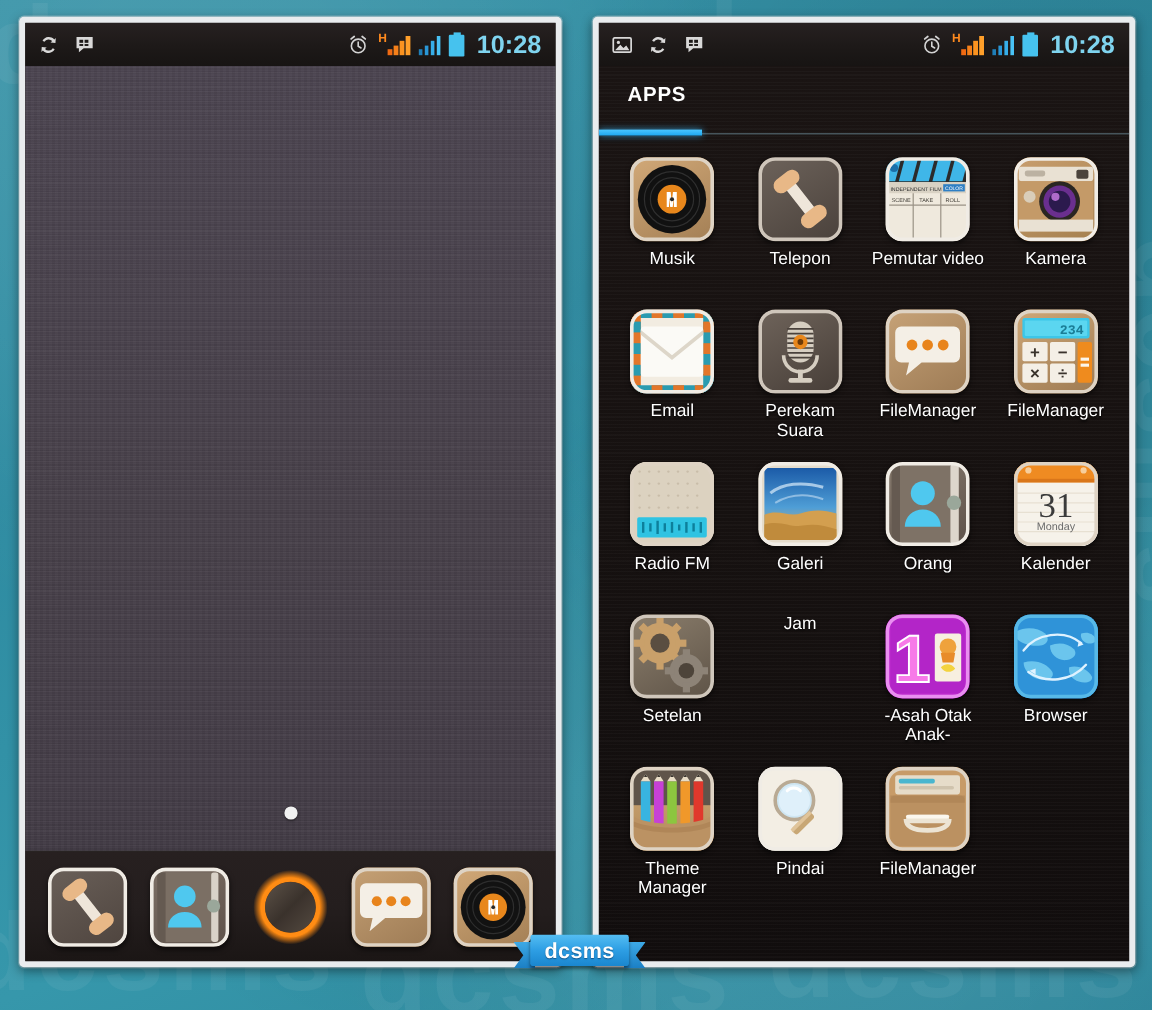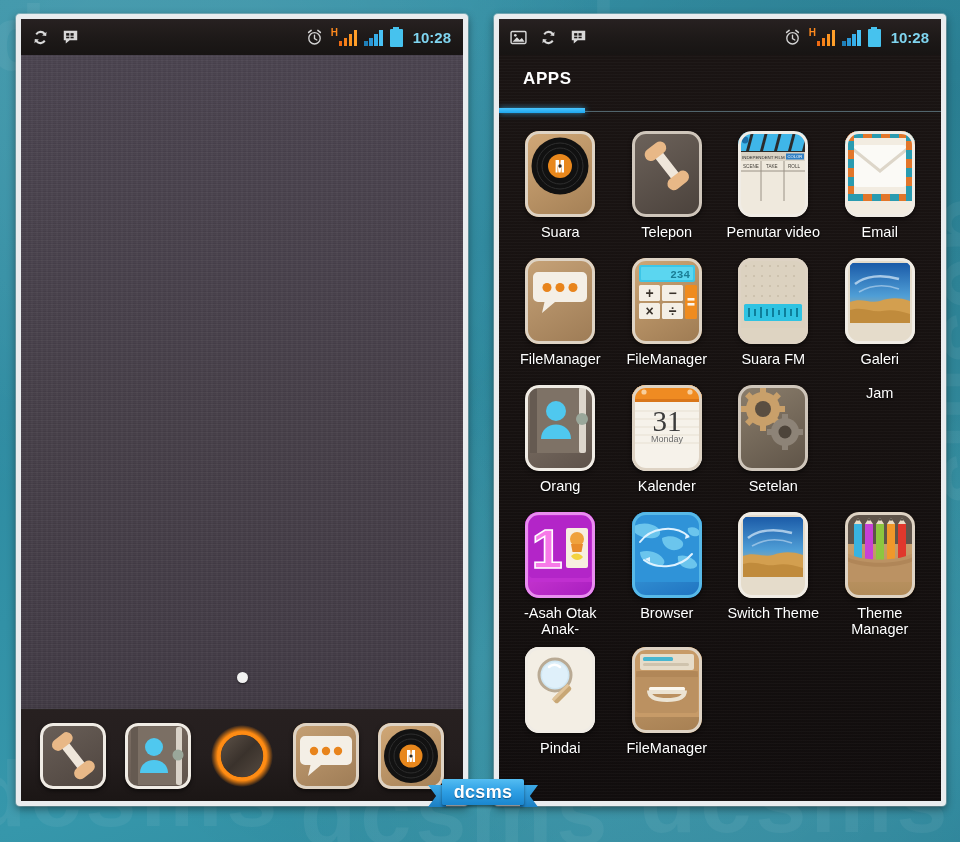--- a/index.html
+++ b/index.html
@@ -51,21 +51,21 @@
     height:36px; width:100%;
     background:linear-gradient(180deg,#272121 0%,#1d1918 55%,#171413 100%);
     display:flex; align-items:center;
     padding:0 8px 0 10px;
     position:relative; z-index:5;
   }
   .sb-left{ display:flex; align-items:center; gap:11px; }
   .sb-right{ margin-left:auto; display:flex; align-items:center; gap:7px; padding-right:4px;}
   .sb-ico{ width:19px; height:19px; display:block; opacity:.92 }
   .clock{
-    color:#7fd4ef; font-size:15px; font-weight:bold; letter-spacing:0px;
+    color:#7fd4ef; font-size:21px; font-weight:bold; letter-spacing:0px;
     margin-left:3px; line-height:1;
   }
   .batt{ width:13px; height:20px; position:relative; }
   .batt i{ position:absolute; left:0; top:2px; width:13px; height:18px; background:#46c2ee; border-radius:1px; display:block;}
   .batt b{ position:absolute; left:3.5px; top:0; width:6px; height:3px; background:#46c2ee; display:block;}
   .bars{ display:flex; align-items:flex-end; gap:1.5px; height:17px;}
   .bars s{ display:block; width:3.5px; text-decoration:none; }
   .sig-h{ position:relative; padding-left:8px; }
   .sig-h .hh{ position:absolute; left:0; top:-1px; font-size:10px; font-weight:bold; color:#ff8a1e; line-height:1;}
 
@@ -91,21 +91,21 @@
     display:flex; align-items:center; justify-content:space-around;
     padding:0 10px;
   }
   .dock-item{ width:66px; height:66px; position:relative; }
 
   
   .tile{
     width:66px; height:66px; border-radius:13px; position:relative; overflow:hidden;
     box-shadow:0 2px 4px rgba(0,0,0,.55);
   }
-  .tile.lg{ width:70px; height:86px; border-radius:14px;}
+  .tile.lg{ width:70px; height:70px; border-radius:14px;}
   .tile .fr{
     position:absolute; inset:0; border-radius:inherit;
     border:3px solid #ded3c4; pointer-events:none;
   }
   .tile .fr.dk{ border-color:#cfc6bb; }
   .tile .fr.wh{ border-color:#f0ece5; }
 
   
   .drawer{
     position:absolute; left:0; right:0; top:36px; bottom:0;
@@ -369,21 +369,21 @@
           <svg viewBox="0 0 70 70" width="70" height="70">
             <circle cx="35" cy="35" r="28.5" fill="#111"></circle>
             <circle cx="35" cy="35" r="23" fill="none" stroke="#2f2f2f" stroke-width="1"></circle>
             <circle cx="35" cy="35" r="18" fill="none" stroke="#2f2f2f" stroke-width="1"></circle>
             <circle cx="35" cy="35" r="12" fill="#e8871c"></circle>
             <path d="M30.6 29h3.3l.9 9.2 1-9.2h3.2v12.6h-2.4v-8.4l-1 8.4h-2.1l-1-8.4v8.4h-1.9z" fill="#fff"></path>
             <circle cx="35" cy="35" r="1.7" fill="#2a2a2a"></circle>
           </svg>
           <div class="fr"></div>
         </div>
-        <div class="lbl">Suara</div>
+        <div class="lbl">Musik</div>
       </div>
 
       <div class="app">
         <div class="tile lg" style="background:linear-gradient(150deg,#6d635b,#4a413b);">
           <svg viewBox="0 0 70 70" width="70" height="70">
             <g transform="rotate(-38 35 35)">
               <rect x="30.5" y="13" width="9.5" height="44" rx="4.8" fill="#efe6da"></rect>
               <rect x="23" y="10" width="24" height="12.5" rx="6.2" fill="#e8b887"></rect>
               <rect x="23" y="47" width="24" height="12.5" rx="6.2" fill="#e8b887"></rect>
             </g>
@@ -415,20 +415,38 @@
             <text x="5" y="37" font-size="4.6" font-family="Liberation Sans, sans-serif" fill="#44403a">SCENE</text>
             <text x="28" y="37" font-size="4.6" font-family="Liberation Sans, sans-serif" fill="#44403a">TAKE</text>
             <text x="50" y="37" font-size="4.6" font-family="Liberation Sans, sans-serif" fill="#44403a">ROLL</text>
             <circle cx="7" cy="9" r="3.4" fill="#1b6fa8"></circle>
           </svg>
           <div class="fr wh"></div>
         </div>
         <div class="lbl">Pemutar video</div>
       </div>
 
+      <div class="app">
+        <div class="tile lg" style="background:linear-gradient(150deg,#c89e6e,#a5804f);">
+          <svg viewBox="0 0 70 70" width="70" height="70">
+            <rect x="4" y="8" width="62" height="12" rx="2" fill="#e9e1d3"></rect>
+            <rect x="9" y="11" width="17" height="5" rx="2" fill="#bcb2a2"></rect>
+            <rect x="52" y="10.5" width="10" height="7.5" rx="1.5" fill="#4b433b"></rect>
+            <rect x="4" y="20" width="62" height="34" fill="#c49a68"></rect>
+            <circle cx="38" cy="37" r="17" fill="#2a2622"></circle>
+            <circle cx="38" cy="37" r="13.5" fill="#6a2f8f"></circle>
+            <circle cx="38" cy="37" r="9" fill="#2b1a4d"></circle>
+            <circle cx="34.5" cy="33" r="3.4" fill="#c77ae0" opacity=".85"></circle>
+            <circle cx="13" cy="33" r="5" fill="#d9cdb9"></circle>
+            <rect x="4" y="52" width="62" height="10" fill="#e9e1d3"></rect>
+          </svg>
+          <div class="fr wh"></div>
+        </div>
+        <div class="lbl">Kamera</div>
+      </div>
 
       <div class="app">
         <div class="tile lg" style="background:#f2ece1;">
           <svg viewBox="0 0 70 70" width="70" height="70">
             <rect x="0" y="0" width="70" height="70" fill="#f2ece1"></rect>
             <g>
               <path d="M0 0h70v7H0z" fill="#e2762a"></path>
               <path d="M0 0h9v70H0z" fill="#e2762a"></path>
               <path d="M61 0h9v70h-9z" fill="#2a9bb0"></path>
               <path d="M0 63h70v7H0z" fill="#2a9bb0"></path>
@@ -454,20 +472,37 @@
                   </g>
             </g>
             <rect x="9" y="14" width="52" height="42" rx="3" fill="#fbfaf6"></rect>
             <path d="M9 17 35 38 61 17v4L35 42 9 21z" fill="#ddd6c9"></path>
           </svg>
           <div class="fr wh"></div>
         </div>
         <div class="lbl">Email</div>
       </div>
 
+      <div class="app">
+        <div class="tile lg" style="background:linear-gradient(150deg,#6f645b,#463d37);">
+          <svg viewBox="0 0 70 70" width="70" height="70">
+            <rect x="24" y="10" width="22" height="34" rx="11" fill="#d6cec1"></rect>
+            <g stroke="#4a423c" stroke-width="1.4">
+              <path d="M24 16h22M24 20h22M24 24h22M24 28h22M24 32h22M24 36h22M24 40h22"></path>
+            </g>
+            <circle cx="35" cy="27" r="6" fill="#e8871c"></circle>
+            <circle cx="35" cy="27" r="2.4" fill="#6d3a08"></circle>
+            <path d="M21 38a14 14 0 0 0 28 0" fill="none" stroke="#d6cec1" stroke-width="3"></path>
+            <rect x="33" y="50" width="4" height="8" fill="#d6cec1"></rect>
+            <rect x="25" y="57" width="20" height="4" rx="2" fill="#d6cec1"></rect>
+          </svg>
+          <div class="fr dk"></div>
+        </div>
+        <div class="lbl">Perekam Suara</div>
+      </div>
 
       <div class="app">
         <div class="tile lg" style="background:linear-gradient(150deg,#c7a378,#9d7b55);">
           <svg viewBox="0 0 70 70" width="70" height="70">
             <path d="M13 14h44a5 5 0 0 1 5 5v20a5 5 0 0 1-5 5H30l-13 11 2.5-11H13a5 5 0 0 1-5-5V19a5 5 0 0 1 5-5z" fill="#f4efe6"></path>
             <circle cx="22" cy="29.5" r="4.5" fill="#e8841c"></circle>
             <circle cx="35" cy="29.5" r="4.5" fill="#e8841c"></circle>
             <circle cx="48" cy="29.5" r="4.5" fill="#e8841c"></circle>
           </svg>
           <div class="fr"></div>
@@ -538,21 +573,21 @@
                   <circle cx="48" cy="38" r="1"></circle>
                   <circle cx="56" cy="38" r="1"></circle>
             </g>
             <rect x="6" y="46" width="58" height="17" rx="1.5" fill="#2fc3e2"></rect>
             <g stroke="#0d7f9b" stroke-width="2">
               <path d="M11 50v9M17 51v7M23 49v11M29 51v7M35 50v9M41 52v5M47 50v9M53 51v7M59 50v9"></path>
             </g>
           </svg>
           <div class="fr"></div>
         </div>
-        <div class="lbl">Suara FM</div>
+        <div class="lbl">Radio FM</div>
       </div>
 
       <div class="app">
         <div class="tile lg" style="background:#e5dccb;">
           <svg viewBox="0 0 70 70" width="70" height="70">
             <defs>
               <linearGradient id="sky1" x1="0" y1="0" x2="0" y2="1">
                 <stop offset="0%" stop-color="#1b5ba8"></stop>
                     <stop offset="55%" stop-color="#4f9ed6"></stop>
                 <stop offset="100%" stop-color="#e0b46a"></stop>
@@ -670,40 +705,20 @@
               <path d="M12 48c14 10 36 8 48-6"></path>
             </g>
             <path d="M54 22l4 3-5 2z" fill="#dff2ff"></path>
             <path d="M18 50l-5-3 5-2z" fill="#dff2ff"></path>
           </svg>
           <div class="fr" style="border-color:#57b9e8"></div>
         </div>
         <div class="lbl">Browser</div>
       </div>
 
-      <div class="app">
-        <div class="tile lg" style="background:#e5dccb;">
-          <svg viewBox="0 0 70 70" width="70" height="70">
-            <defs>
-              <linearGradient id="sky2" x1="0" y1="0" x2="0" y2="1">
-                <stop offset="0%" stop-color="#1b5ba8"></stop>
-                    <stop offset="55%" stop-color="#4f9ed6"></stop>
-                <stop offset="100%" stop-color="#e0b46a"></stop>
-              </linearGradient>
-            </defs>
-            <rect x="5" y="5" width="60" height="60" fill="url(#sky2)"></rect>
-            <path d="M5 44c12-5 20 2 30-1 9-3 18-4 30 0v22H5z" fill="#d39f4f"></path>
-            <path d="M5 52c14-4 22 3 32 1 10-2 18 0 28 3v9H5z" fill="#c08b3c"></path>
-            <path d="M10 26c10-8 26-10 44-5" stroke="#cfe4f5" stroke-width="2.5" fill="none" opacity=".75"></path>
-            <path d="M14 34c12-7 26-8 40-3" stroke="#cfe4f5" stroke-width="1.7" fill="none" opacity=".55"></path>
-          </svg>
-          <div class="fr wh"></div>
-        </div>
-        <div class="lbl">Switch Theme</div>
-      </div>
 
       <div class="app">
         <div class="tile lg" style="background:linear-gradient(180deg,#6b5e52 0%,#6b5e52 30%,#c79f6e 31%,#b08a58 100%);">
           <svg viewBox="0 0 70 70" width="70" height="70">
             <rect x="0" y="0" width="70" height="32" fill="#5f544a"></rect>
             <g>
               <g transform="translate(9,6)">
                     <path d="M0 6h8v38H0z" fill="#38b4e0"></path>
                     <path d="M0 6 4 0l4 6z" fill="#e8dcc6"></path>
                     <path d="M2.6 2.4 4 0l1.4 2.4z" fill="#3a352f"></path>

